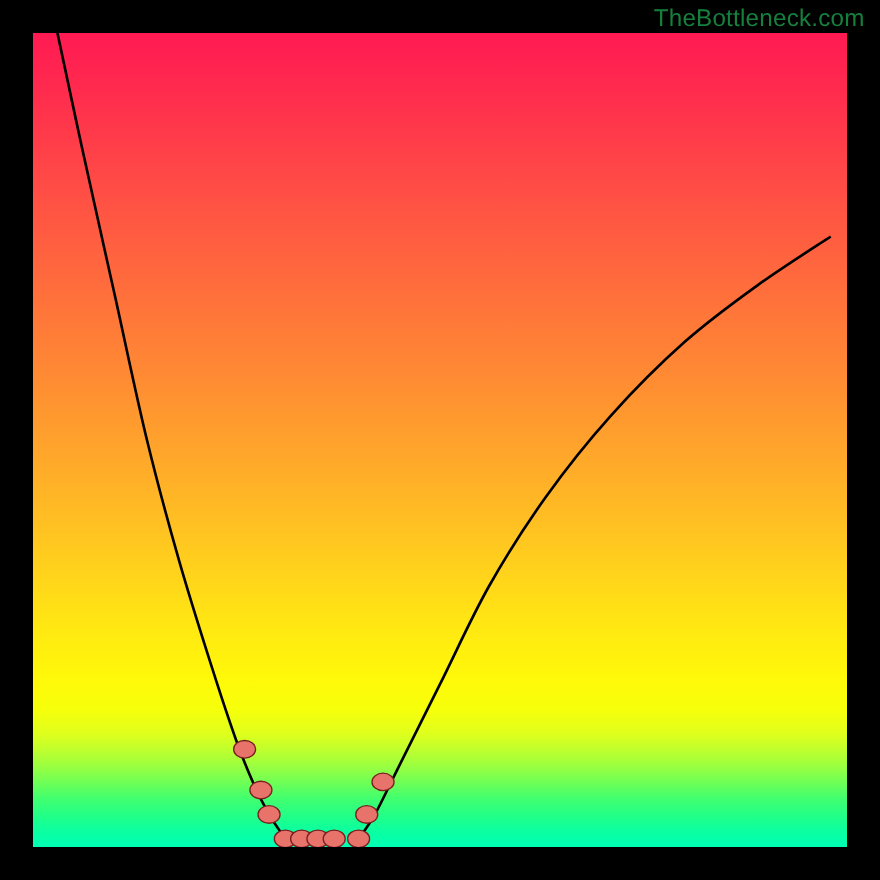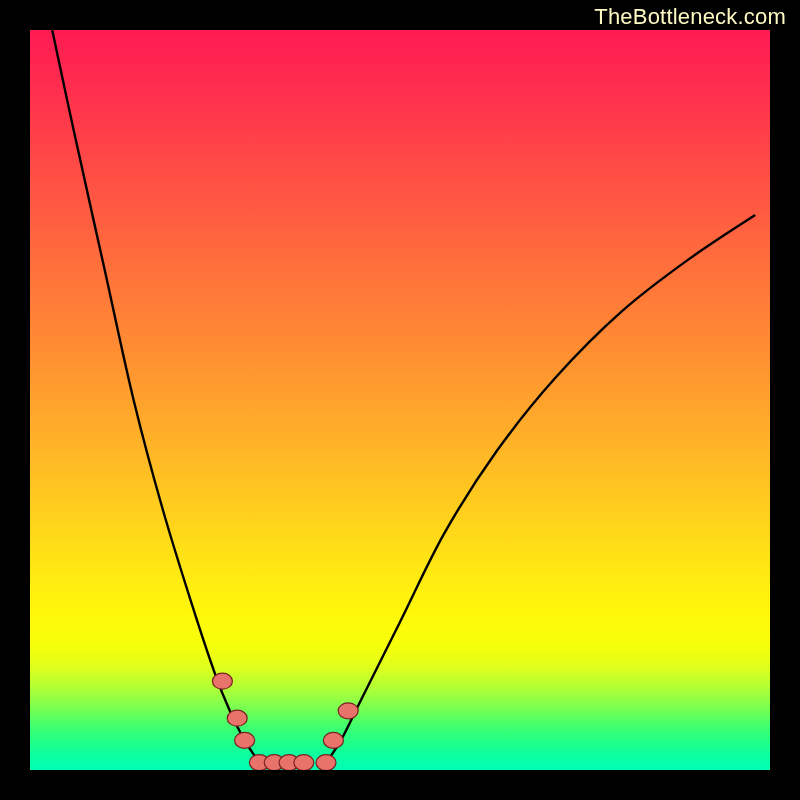--- a/index.html
+++ b/index.html
@@ -14,21 +14,21 @@
   .stage {
     position: relative;
     width: 800px;
     height: 800px;
     background: #000;
   }
   .watermark {
     position: absolute;
     top: 4px;
     right: 14px;
-    color: #fef9c3;
+    color: #15803d;
     font-size: 22px;
     letter-spacing: 0.2px;
     z-index: 5;
     user-select: none;
   }
   .plot-frame {
     position: absolute;
     left: 30px;
     top: 30px;
     width: 740px;

